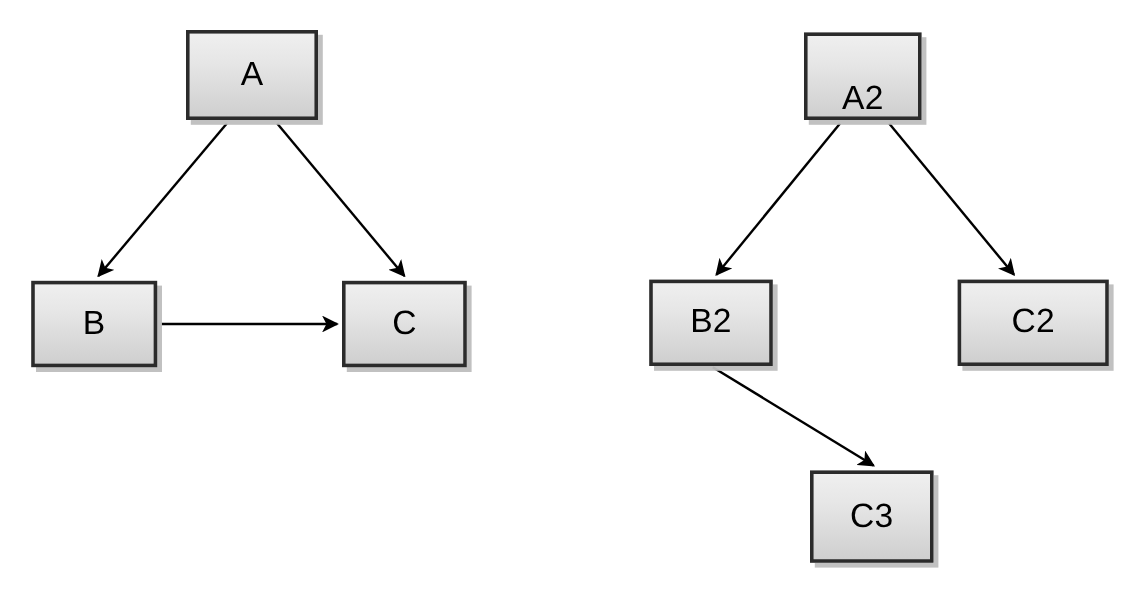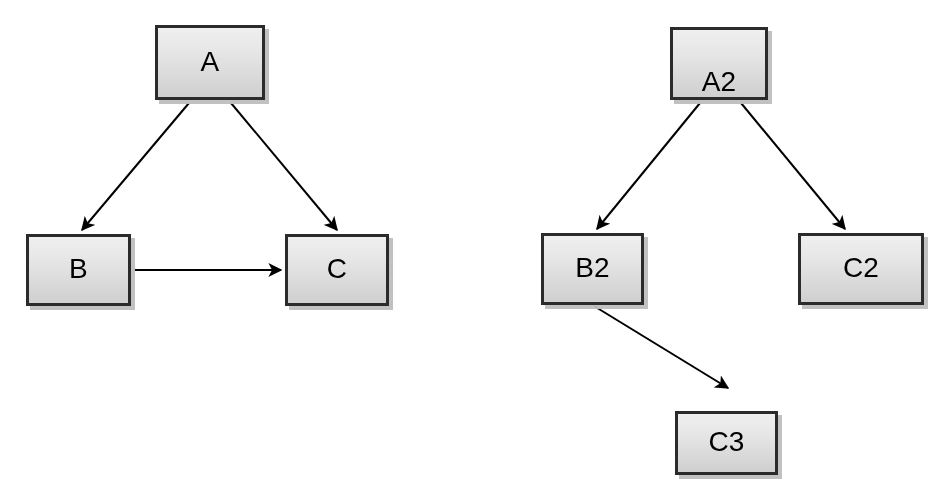--- a/index.html
+++ b/index.html
@@ -87,17 +87,17 @@
   </div>
 
   <div class="node" style="left:541px; top:233px; width:103px; height:72px;text-align:right;">
     <span class="node-label">B2</span>
   </div>
 
   <div class="node" style="left:798px; top:233px; width:126px; height:72px;">
     <span class="node-label">C2</span>
   </div>
 
-  <div class="node" style="left:675px; top:411px; width:103px; height:64px;">
+  <div class="node" style="left:675px; top:392px; width:103px; height:77px;">
     <span class="node-label">C3</span>
   </div>
 
 </div>
 
 </body></html>

